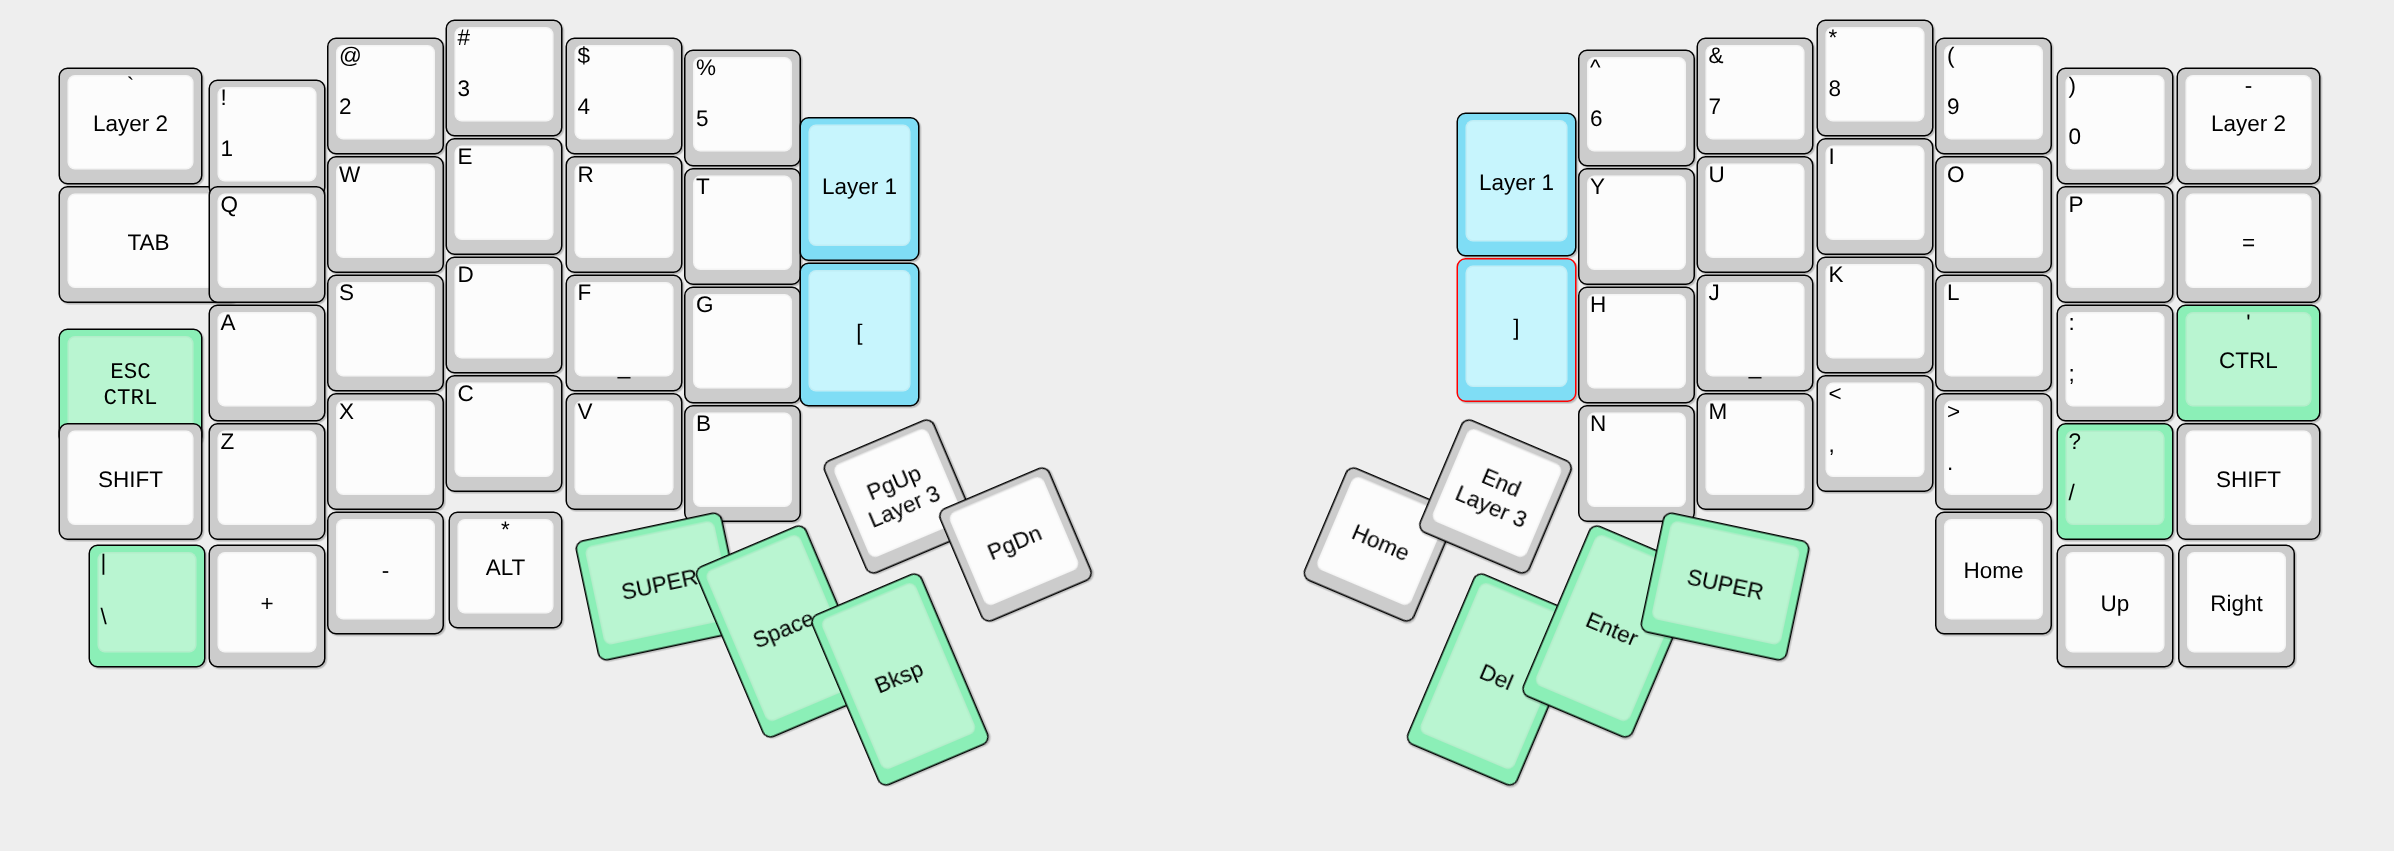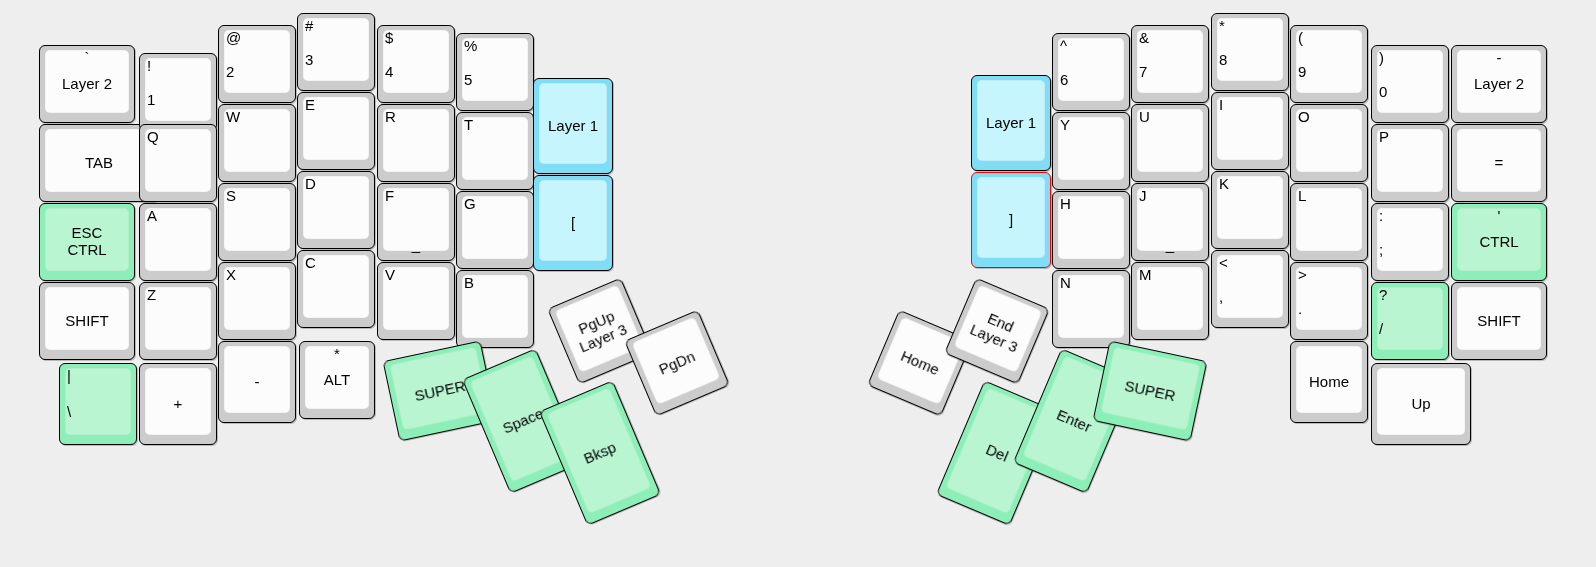--- a/index.html
+++ b/index.html
@@ -65,21 +65,21 @@
           <div class="lg ctop">`</div>
           <div class="lg cmid">Layer 2</div>
         </div>
       </div>
       <div class="key shadow" style="left: 39px; top: 124px; width: 120px; height: 78px;">
         <div class="cap"></div>
         <div class="legends">
           <div class="lg ctr">TAB</div>
         </div>
       </div>
-      <div class="key shadow green" style="left: 39px; top: 203px; width: 96px; height: 78px;">
+      <div class="key shadow green" style="left: 39px; top: 219px; width: 96px; height: 78px; font-family: Liberation Mono, monospace;">
         <div class="cap"></div>
         <div class="legends">
           <div class="lg cmid">ESC
 CTRL</div>
         </div>
       </div>
       <div class="key shadow" style="left: 39px; top: 282px; width: 96px; height: 78px;">
         <div class="cap"></div>
         <div class="legends">
           <div class="lg ctr">SHIFT</div>
@@ -423,21 +423,21 @@
           <div class="lg bl">;</div>
         </div>
       </div>
       <div class="key shadow green" style="left: 1371px; top: 282px; width: 78px; height: 78px;">
         <div class="cap"></div>
         <div class="legends">
           <div class="lg tl">?</div>
           <div class="lg bl">/</div>
         </div>
       </div>
-      <div class="key shadow" style="left: 1371px; top: 363px; width: 100px; height: 82px;">
+      <div class="key shadow" style="left: 1371px; top: 363px; width: 78px; height: 82px;">
         <div class="cap"></div>
         <div class="legends">
           <div class="lg ctr">Up</div>
         </div>
       </div>
       <div class="key shadow" style="left: 1451px; top: 45px; width: 96px; height: 78px;">
         <div class="cap"></div>
         <div class="legends">
           <div class="lg ctop">-</div>
           <div class="lg cmid">Layer 2</div>
@@ -453,20 +453,26 @@
         <div class="cap"></div>
         <div class="legends">
           <div class="lg ctop">'</div>
           <div class="lg cmid">CTRL</div>
         </div>
       </div>
       <div class="key shadow" style="left: 1451px; top: 282px; width: 96px; height: 78px;">
         <div class="cap"></div>
         <div class="legends">
           <div class="lg ctr">SHIFT</div>
+        </div>
+      </div>
+      <div class="key shadow" style="left: 1452px; top: 363px; width: 78px; height: 82px;">
+        <div class="cap"></div>
+        <div class="legends">
+          <div class="lg ctr">Right</div>
         </div>
       </div>
       <div class="key shadow" style="left: 880px; top: 322px; width: 80px; height: 82px; transform: rotate(23deg); transform-origin: 50% 50%;">
         <div class="cap"></div>
         <div class="legends">
           <div class="lg ctr">Home</div>
         </div>
       </div>
       <div class="key shadow" style="left: 957px; top: 290px; width: 80px; height: 82px; transform: rotate(23deg); transform-origin: 50% 50%;">
         <div class="cap"></div>

